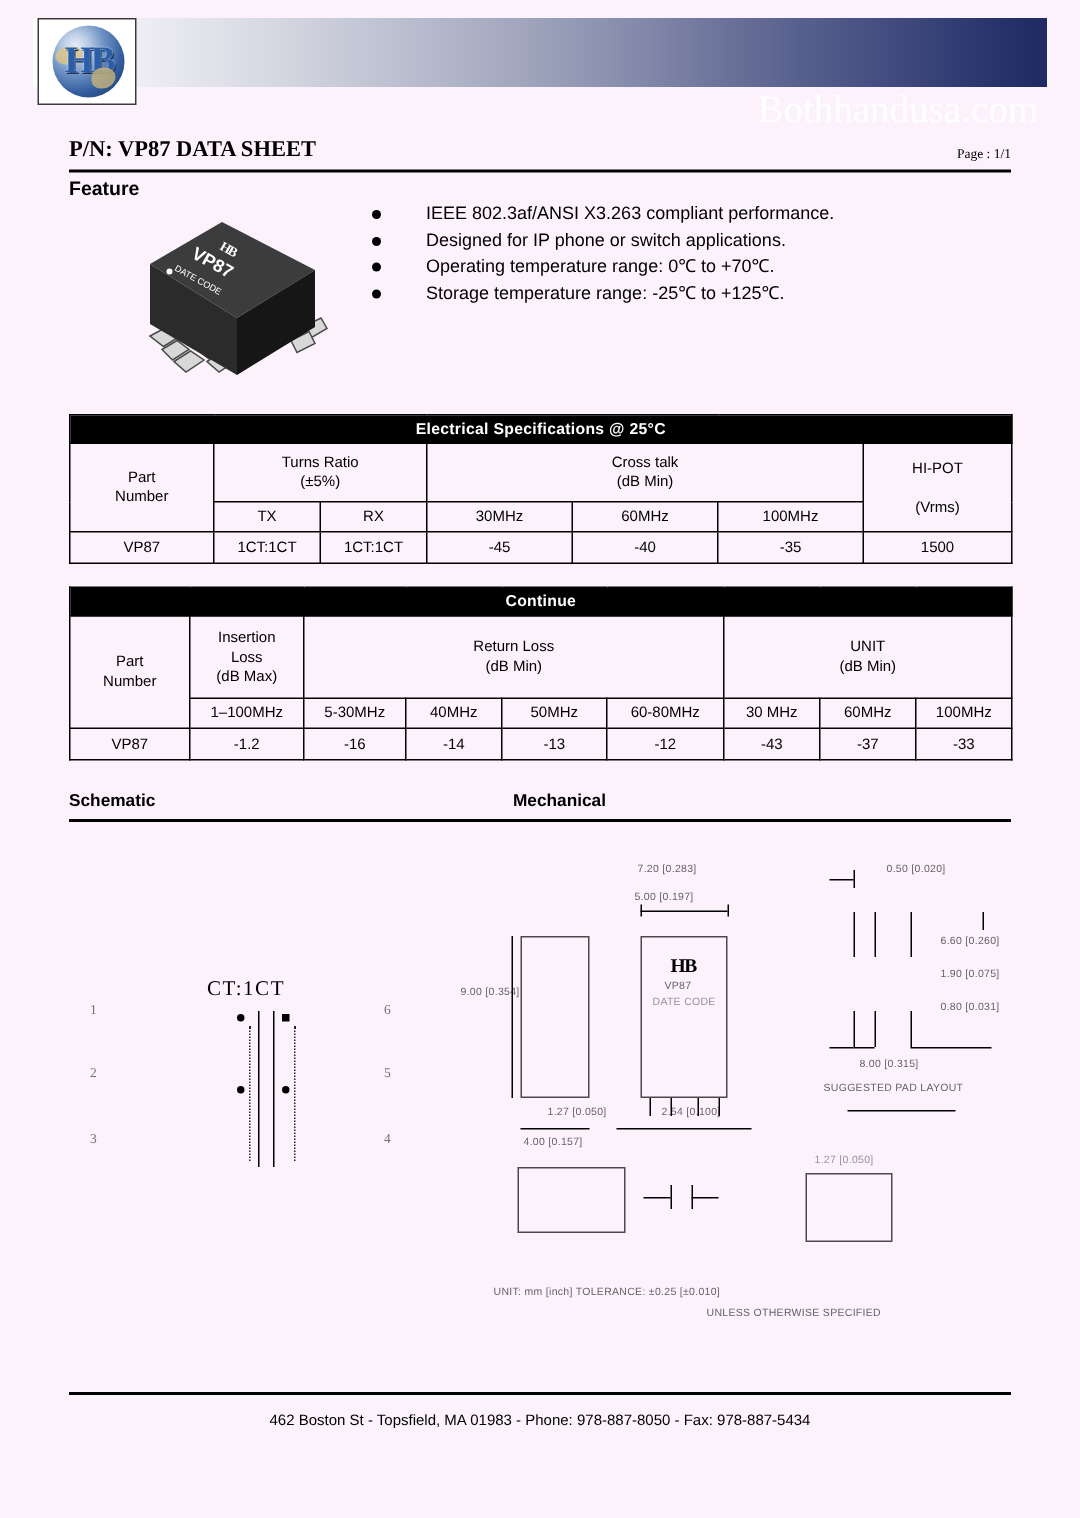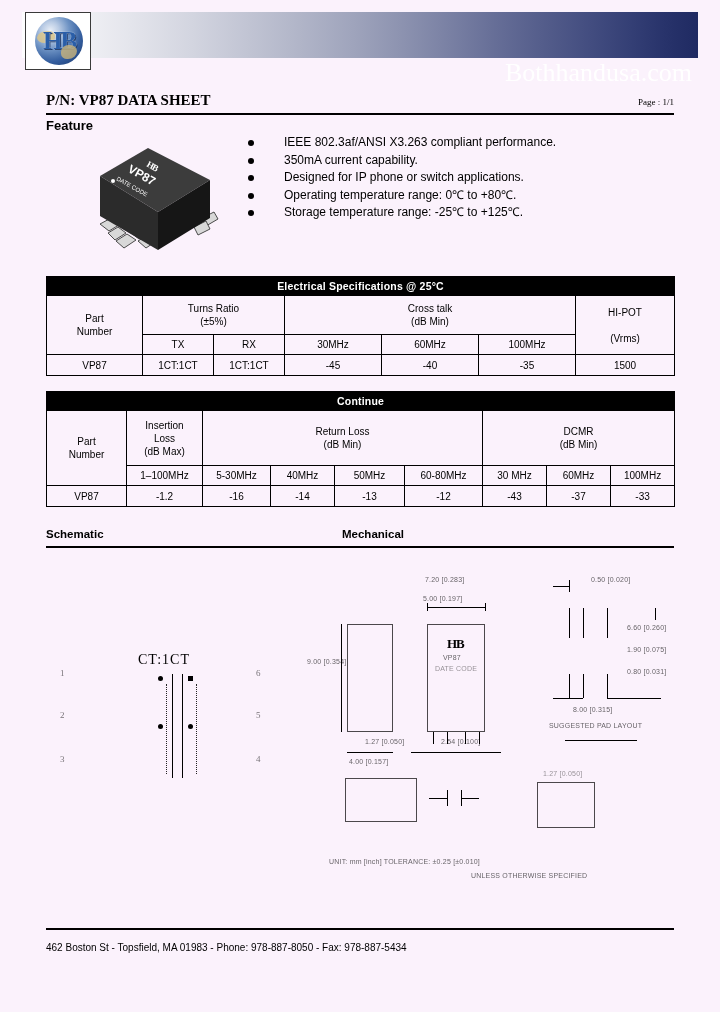--- a/index.html
+++ b/index.html
@@ -368,21 +368,21 @@
     top: 928px;
     width: 628px;
     height: 2px;
     background: #000000;
   }
   .footer-text {
     position: absolute;
     left: 46px;
     top: 942px;
     width: 628px;
-    text-align: left;
+    text-align: center;
     font-size: 10px;
     color: #000000;
     font-weight: 500;
     white-space: nowrap;
   }
 </style>
 </head>
 <body>
 
 <div class="page">
@@ -428,23 +428,22 @@
       <text x="-14" y="14" fill="#ffffff" font-family="Liberation Sans, sans-serif" font-size="12" font-weight="bold">VP87</text>
     </g>
     <g transform="translate(30,48) rotate(29)">
       <text x="0" y="0" fill="#ffffff" font-family="Liberation Sans, sans-serif" font-size="6">DATE CODE</text>
     </g>
     <circle cx="27" cy="49" r="2" fill="#ffffff"></circle>
   </svg>
 
   <ul class="feature-list">
     <li><span class="bul"></span><span>IEEE 802.3af/ANSI X3.263 compliant performance.</span></li>
-    <li><span class="bul"></span><span>350mA current capability.</span></li>
     <li><span class="bul"></span><span>Designed for IP phone or switch applications.</span></li>
-    <li><span class="bul"></span><span>Operating temperature range: 0℃  to +80℃.</span></li>
+    <li><span class="bul"></span><span>Operating temperature range: 0℃  to +70℃.</span></li>
     <li><span class="bul"></span><span>Storage temperature range: -25℃  to +125℃.</span></li>
   </ul>
 
   <table class="spec-table t1">
     <colgroup>
       <col style="width:96px">
         <col style="width:71px">
         <col style="width:71px">
       <col style="width:97px">
         <col style="width:97px">
@@ -516,21 +515,21 @@
         <td style="height:52px">
           <span>Insertion</span><br>
           <span>Loss</span><br>
           <span>(dB Max)</span>
         </td>
         <td colspan="4">
           <span>Return Loss</span><br>
           <span>(dB Min)</span>
         </td>
         <td colspan="3">
-          <span>DCMR</span><br>
+          <span>UNIT</span><br>
           <span>(dB Min)</span>
         </td>
       </tr>
       <tr>
         <td style="height:17px">1–100MHz</td>
         <td>5-30MHz</td>
         <td>40MHz</td>
         <td>50MHz</td>
         <td>60-80MHz</td>
         <td>30 MHz</td>

